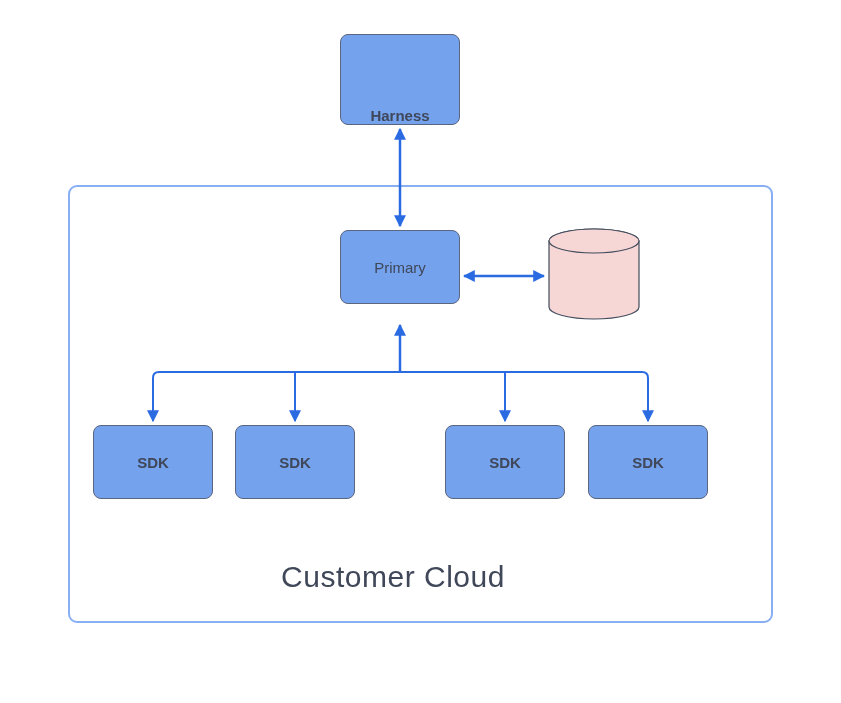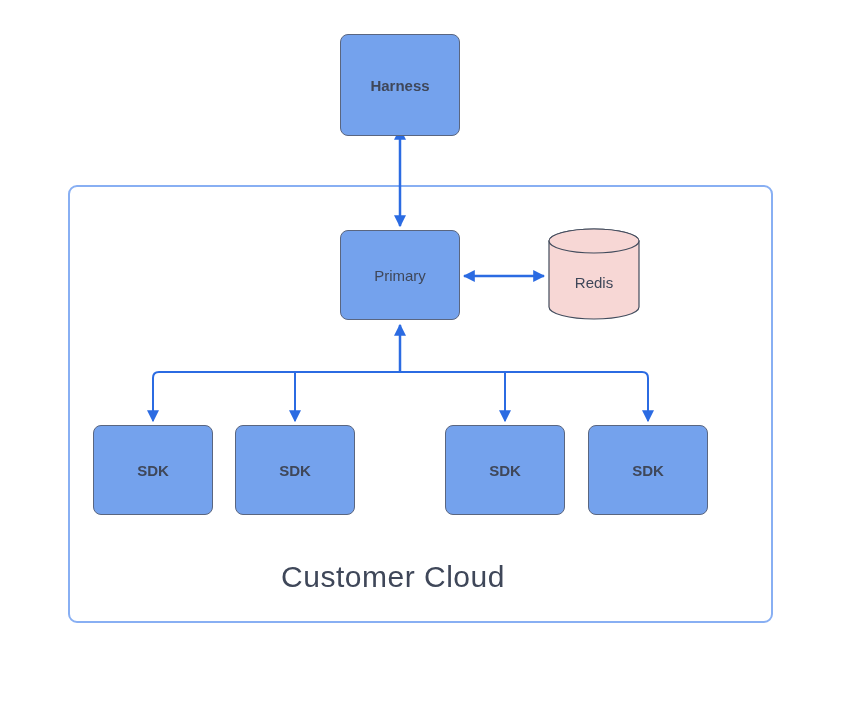--- a/index.html
+++ b/index.html
@@ -39,34 +39,34 @@
   }
   .connectors {
     position: absolute;
     left: 0;
     top: 0;
     z-index: 2;
   }
   .node {
     position: absolute;
     width: 120px;
-    height: 90px;
+    height: 74px;
     background: var(--node-fill, #74A2ED);
     border: 1px solid var(--node-border, #5A6680);
     border-radius: 8px;
     box-sizing: border-box;
     display: flex;
     align-items: center;
     justify-content: center;
     color: var(--text-dark, #3F4759);
     font-size: 15px;
     z-index: 3;
   }
   .node.bold { font-weight: bold; }
-  #node-harness { left: 340px; top: 34px; height: 102px; }
+  #node-harness { left: 340px; top: 34px; height: 91px; align-items: flex-end; }
   #node-primary { left: 340px; top: 230px; }
   #node-sdk1 { left: 93px;  top: 425px; }
   #node-sdk2 { left: 235px; top: 425px; }
   #node-sdk3 { left: 445px; top: 425px; }
   #node-sdk4 { left: 588px; top: 425px; }
   .cylinder {
     position: absolute;
     left: 548px;
     top: 228px;
     width: 92px;
@@ -120,21 +120,20 @@
 
   <div class="node" id="node-primary">
     <span>Primary</span>
   </div>
 
   <div class="cylinder">
     <svg width="92" height="92" viewBox="0 0 92 92">
       <path d="M1,13 L1,79 A45,12 0 0 0 91,79 L91,13 A45,12 0 0 0 1,13 Z" fill="var(--redis-fill, #F7D7D5)" stroke="var(--redis-border, #414B5C)" stroke-width="1.2"></path>
       <ellipse cx="46" cy="13" rx="45" ry="12" fill="var(--redis-fill, #F7D7D5)" stroke="var(--redis-border, #414B5C)" stroke-width="1.2"></ellipse>
     </svg>
-    <div class="cylinder-label">Redis</div>
   </div>
 
   <div class="node bold" id="node-sdk1">
     <span>SDK</span>
   </div>
   <div class="node bold" id="node-sdk2">
     <span>SDK</span>
   </div>
   <div class="node bold" id="node-sdk3">
     <span>SDK</span>

